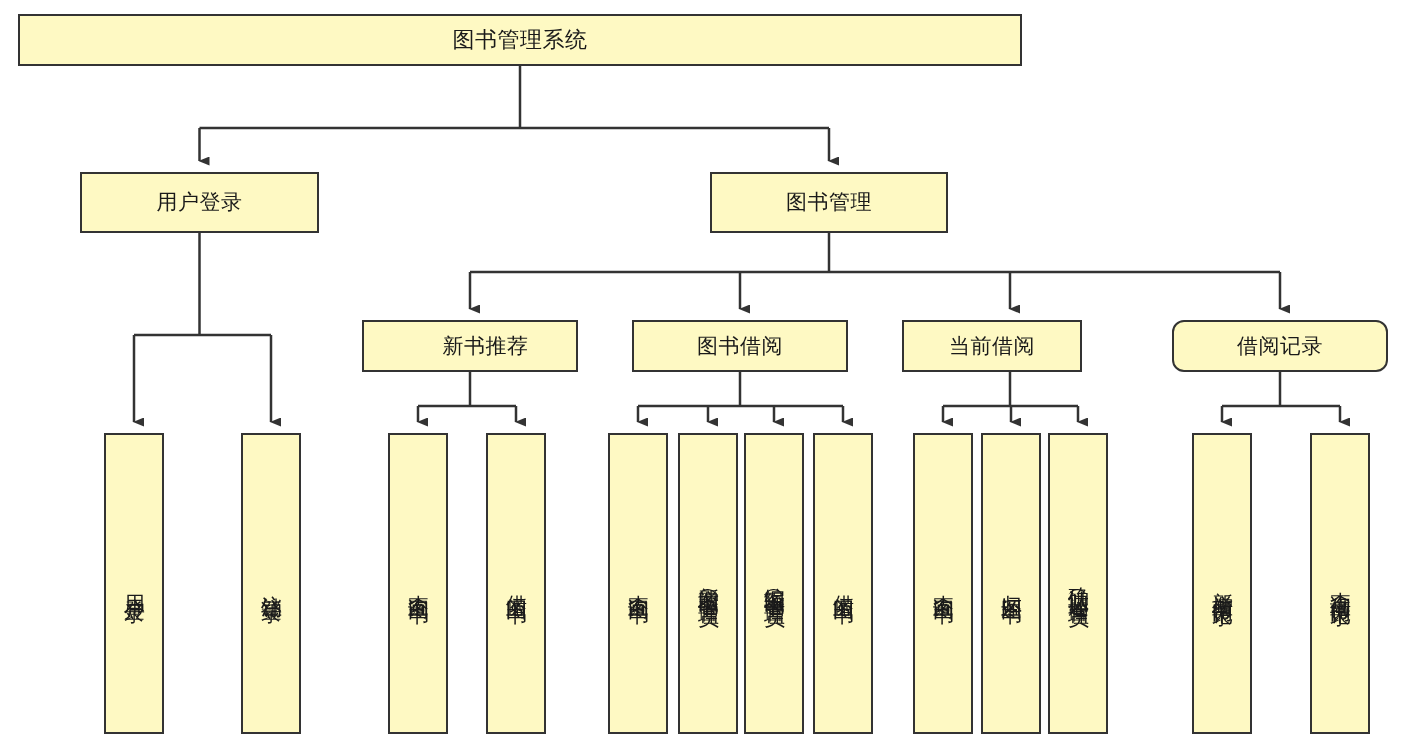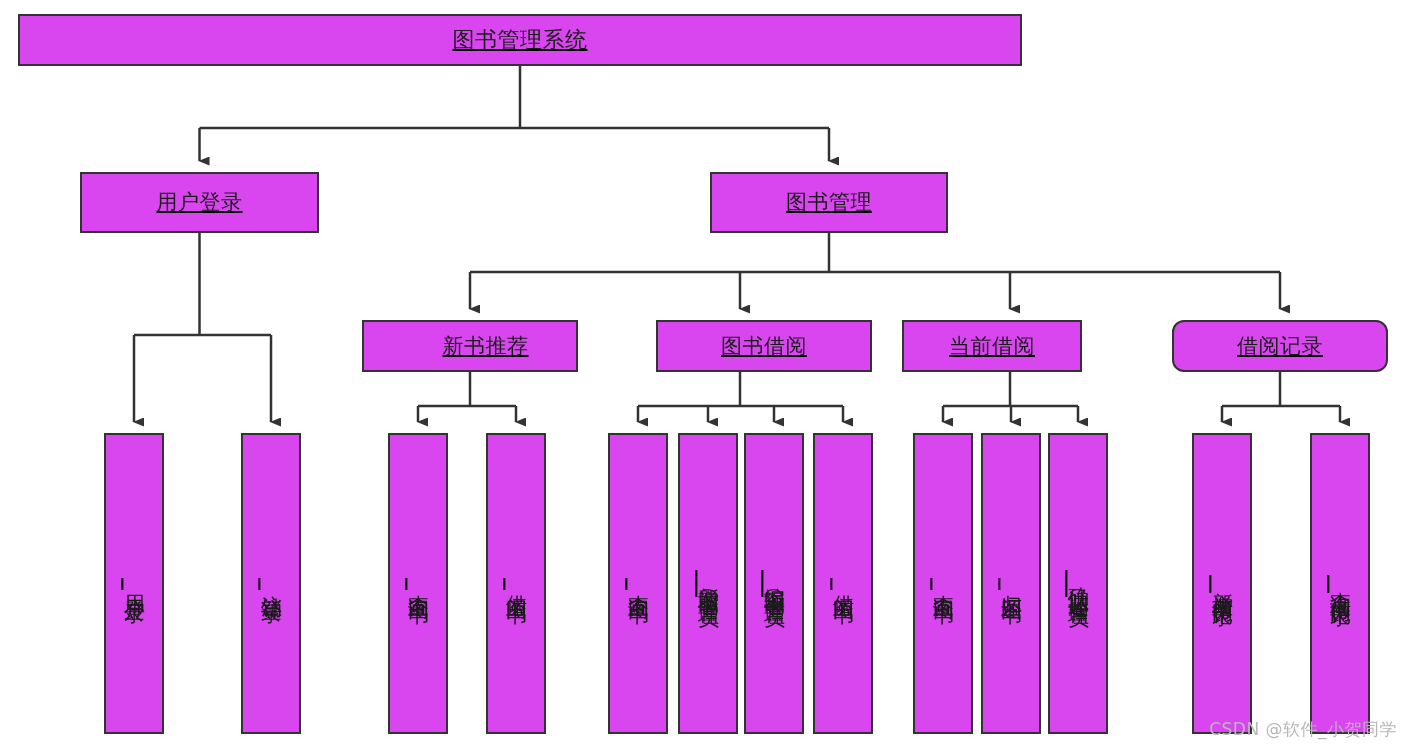--- a/index.html
+++ b/index.html
@@ -22,27 +22,26 @@
     position: absolute;
     left: 0;
     top: 0;
     width: 1405px;
     height: 747px;
     pointer-events: none;
   }
   .node {
     position: absolute;
     box-sizing: border-box;
-    background: #d946ef;
+    background: #fef9c3;
     border: 2px solid #333333;
     display: flex;
     align-items: center;
     justify-content: center;
     overflow: hidden;
-    text-decoration: underline;
   }
   .node .label {
     color: #1a1a1a;
     text-align: center;
     line-height: 1.18;
     letter-spacing: 0.5px;
     white-space: nowrap;
   }
   .node.horizontal .label {
     writing-mode: horizontal-tb;
@@ -121,21 +120,21 @@
       </div>
       <div class="node horizontal" style="left: 80px; top: 172px; width: 239px; height: 61px;">
         <span class="label">用户登录</span>
       </div>
       <div class="node horizontal" style="left: 710px; top: 172px; width: 238px; height: 61px;">
         <span class="label">图书管理</span>
       </div>
       <div class="node horizontal" style="left: 362px; top: 320px; width: 216px; height: 52px; padding-left: 31px;">
         <span class="label">新书推荐</span>
       </div>
-      <div class="node horizontal" style="left: 656px; top: 320px; width: 216px; height: 52px;">
+      <div class="node horizontal" style="left: 632px; top: 320px; width: 216px; height: 52px;">
         <span class="label">图书借阅</span>
       </div>
       <div class="node horizontal" style="left: 902px; top: 320px; width: 180px; height: 52px;">
         <span class="label">当前借阅</span>
       </div>
       <div class="node horizontal" style="left: 1172px; top: 320px; width: 216px; height: 52px; border-radius: 12px;">
         <span class="label">借阅记录</span>
       </div>
       <div class="node vertical" style="left: 104px; top: 433px; width: 60px; height: 301px;">
         <span class="label">用户登录</span>
@@ -171,14 +170,13 @@
         <span class="label">确认归还（管理员）</span>
       </div>
       <div class="node vertical" style="left: 1192px; top: 433px; width: 60px; height: 301px;">
         <span class="label">新增借阅记录</span>
       </div>
       <div class="node vertical" style="left: 1310px; top: 433px; width: 60px; height: 301px;">
         <span class="label">查询借阅记录</span>
       </div>
     </div>
 
-  <div id="watermark">CSDN @软件_小贺同学</div>
 </div>
 
 </body></html>

